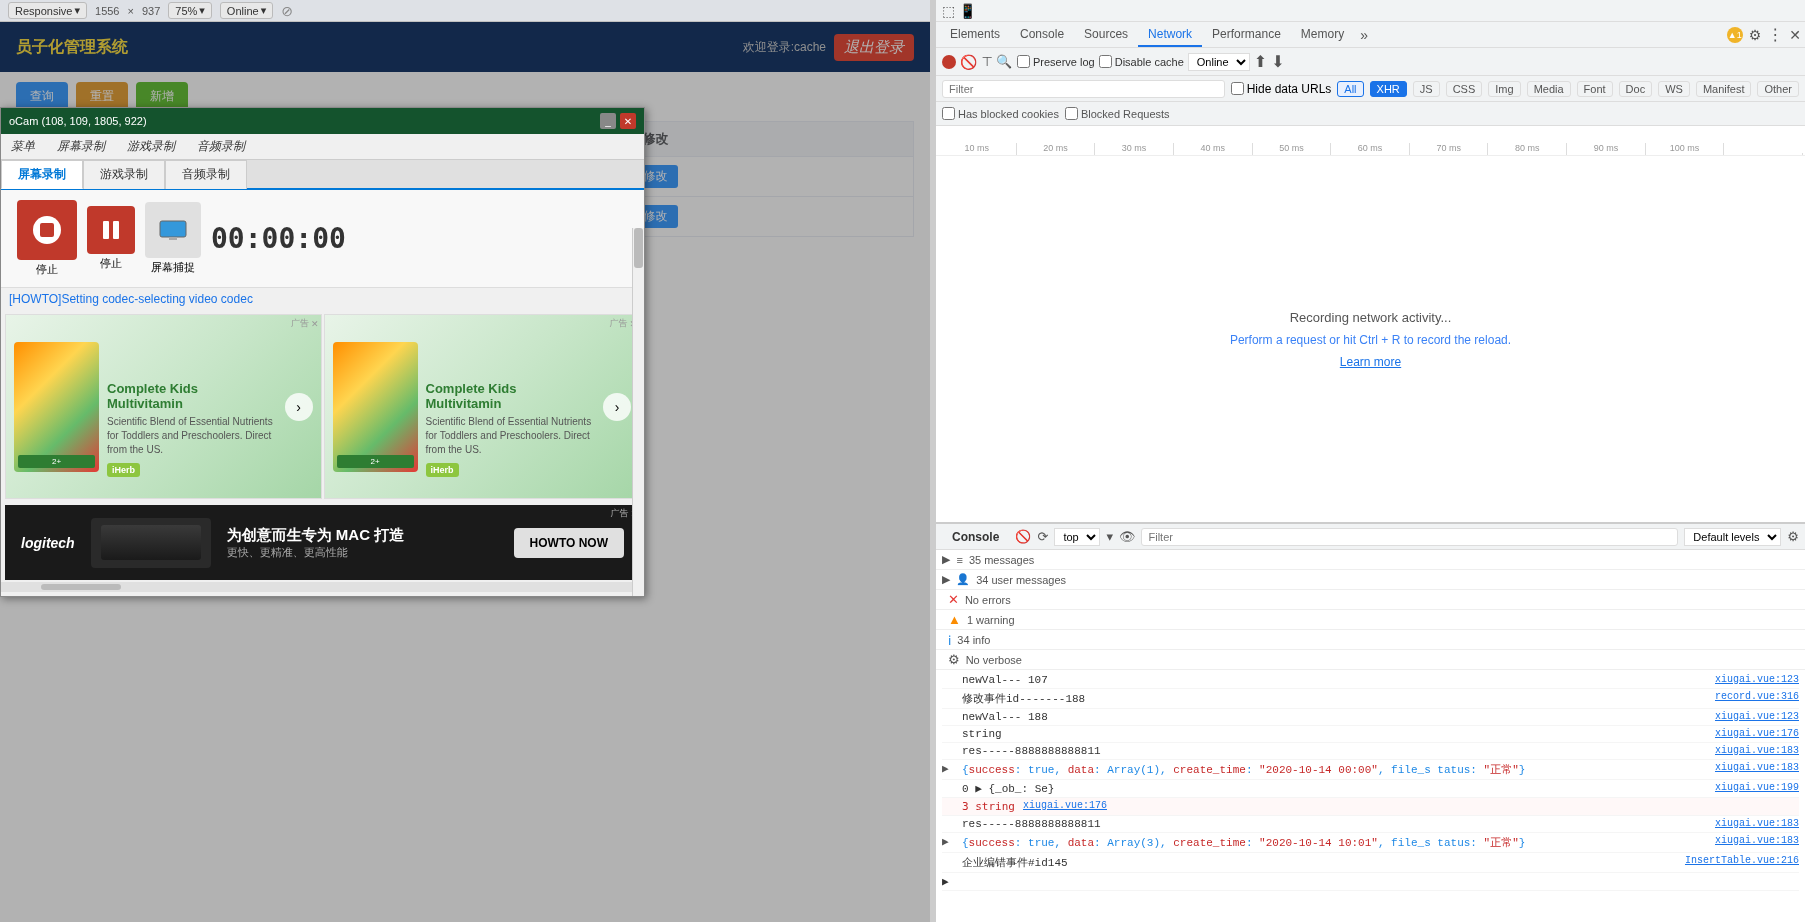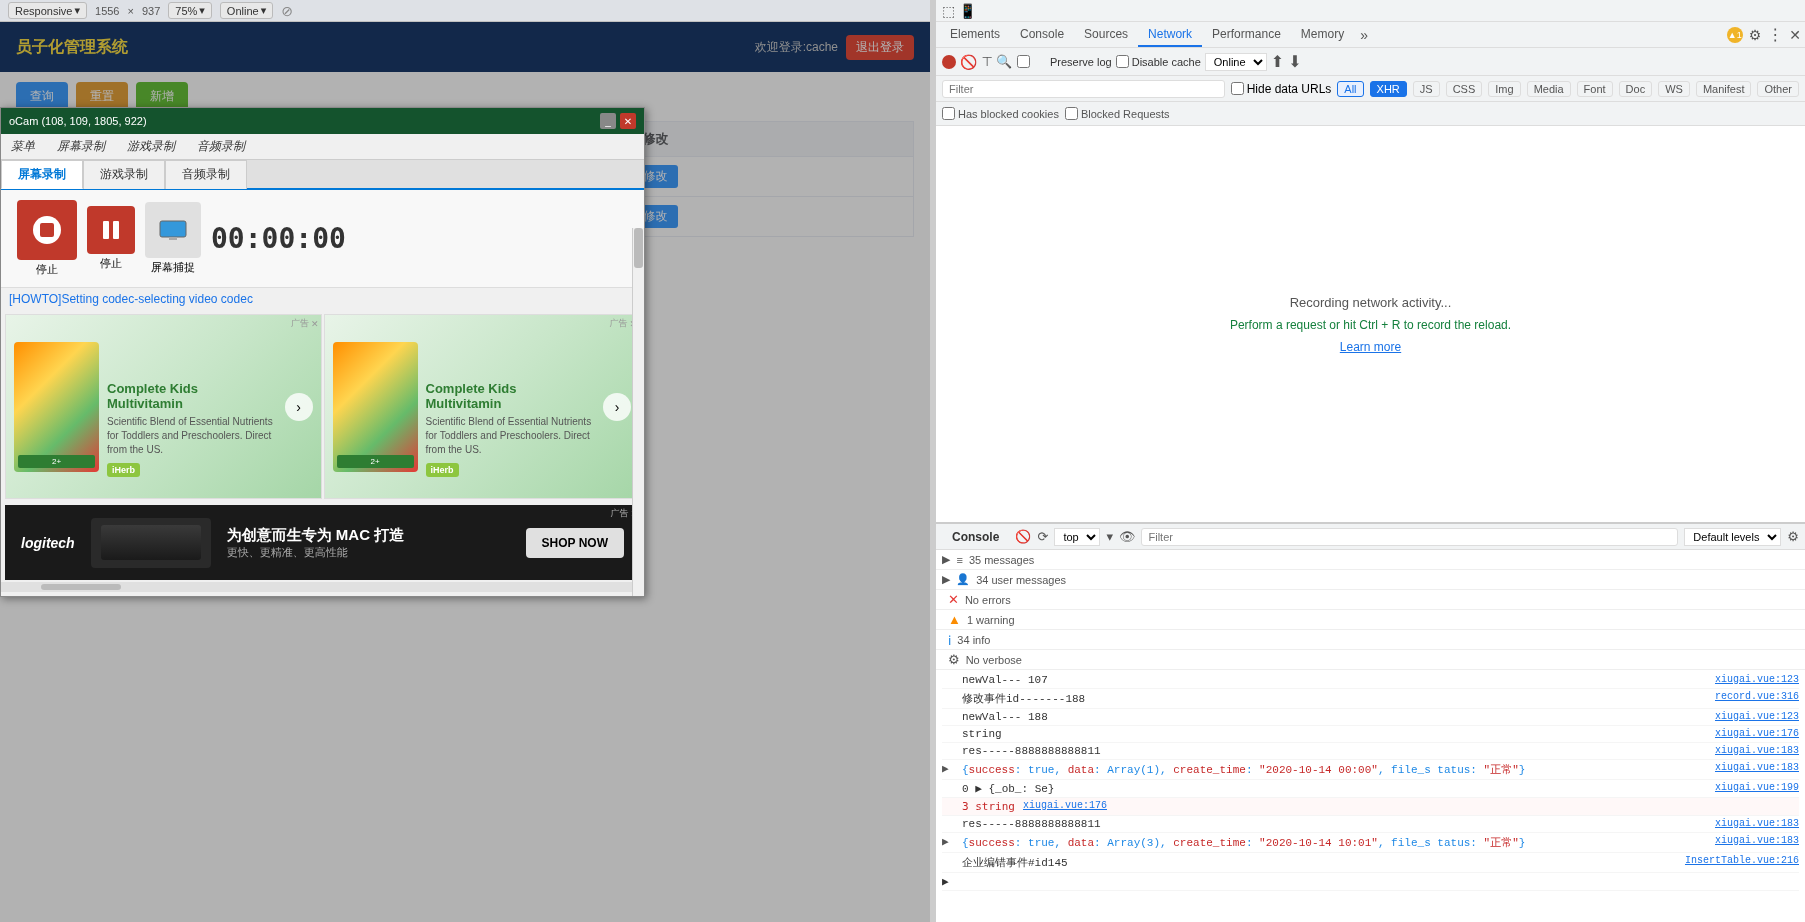--- a/index.html
+++ b/index.html
@@ -42,21 +42,21 @@
     .app-header {
       background: #1a3a6b;
       height: 50px;
       display: flex;
       align-items: center;
       justify-content: space-between;
       padding: 0 16px;
     }
     .app-title { color: #fde047; font-size: 16px; font-weight: bold; }
     .app-user-info { color: #ccc; font-size: 12px; display: flex; align-items: center; gap: 8px; }
-    .logout-btn { background: #e74c3c; color: #fff; border: none; border-radius: 4px; padding: 4px 10px; font-size: 12px; cursor: pointer; }
+    .logout-btn { background: #e74c3c; color: #fff; border: none; border-radius: 4px; padding: 4px 10px; font-size: 15px; cursor: pointer; font-style: italic; }
 
     
     .table-area {
       padding: 10px 16px;
       background: #fff;
     }
     .table-toolbar {
       display: flex; gap: 8px; margin-bottom: 10px; align-items: center;
     }
     .btn-query { background: #409eff; color: #fff; border: none; border-radius: 4px; padding: 6px 14px; cursor: pointer; font-size: 12px; }
@@ -269,21 +269,21 @@
       border-bottom: 1px solid #ddd;
       display: flex;
       align-items: center;
       padding: 0 6px;
       gap: 4px;
     }
     .record-btn { width: 14px; height: 14px; border-radius: 50%; background: #c0392b; border: none; cursor: pointer; }
     .clear-btn { color: #555; font-size: 14px; cursor: pointer; border: none; background: none; }
     .filter-icon { color: #555; font-size: 13px; cursor: pointer; border: none; background: none; }
     .search-icon-btn { color: #555; font-size: 13px; cursor: pointer; border: none; background: none; }
-    .preserve-log-check { display: flex; align-items: center; gap: 20px; font-size: 11px; color: #333; }
+    .preserve-log-check { display: flex; align-items: center; gap: 3px; font-size: 11px; color: #333; }
     .disable-cache-check { display: flex; align-items: center; gap: 3px; font-size: 11px; color: #333; }
     .online-select { font-size: 11px; border: 1px solid #ddd; background: #fff; padding: 1px 4px; cursor: pointer; }
     .import-btn { font-size: 16px; color: #555; cursor: pointer; border: none; background: none; }
     .export-btn { font-size: 16px; color: #555; cursor: pointer; border: none; background: none; }
     .settings-btn { font-size: 14px; color: #555; cursor: pointer; border: none; background: none; margin-left: auto; }
     .dots-vert { font-size: 16px; color: #555; cursor: pointer; border: none; background: none; }
     .close-devtools { font-size: 14px; color: #555; cursor: pointer; border: none; background: none; }
 
     .devtools-filter-bar {
       height: 26px;
@@ -588,21 +588,21 @@
         <span>✕</span>
       </div>
       <span class="logitech-logo">logitech</span>
       <div class="logitech-keyboard-area">
         <div class="keyboard-visual"></div>
       </div>
       <div style="flex:1;">
         <div class="logitech-text">为创意而生专为 MAC 打造</div>
         <div class="logitech-subtext">更快、更精准、更高性能</div>
       </div>
-      <button class="shop-btn">SHOP NOW</button>
+      <button class="shop-btn">HOWTO NOW</button>
     </div>
 
     <div class="bottom-scrollbar">
       <div class="scroll-thumb-h"></div>
     </div>
 
     <div class="ocam-scroll">
       <div class="ocam-scroll-thumb"></div>
     </div>
   </div>
@@ -677,25 +677,38 @@
     <label class="checkbox-item">
       <input type="checkbox" style="">
       <span>Has blocked cookies</span>
     </label>
     <label class="checkbox-item">
       <input type="checkbox" style="">
       <span>Blocked Requests</span>
     </label>
   </div>
 
+  <div class="timeline-area">
+    <div class="timeline-tick">10 ms</div>
+    <div class="timeline-tick">20 ms</div>
+    <div class="timeline-tick">30 ms</div>
+    <div class="timeline-tick">40 ms</div>
+    <div class="timeline-tick">50 ms</div>
+    <div class="timeline-tick">60 ms</div>
+    <div class="timeline-tick">70 ms</div>
+    <div class="timeline-tick">80 ms</div>
+    <div class="timeline-tick">90 ms</div>
+    <div class="timeline-tick">100 ms</div>
+    <div class="timeline-tick"></div>
+  </div>
 
   <div class="network-main-area">
     <div class="network-empty-state">
       <span class="network-empty-title">Recording network activity...</span>
-      <span style="font-size:12px;color:#15803d;">Perform a request or hit Ctrl + R to record the reload.</span>
+      <span style="font-size:12px;color:#3b82f6;">Perform a request or hit Ctrl + R to record the reload.</span>
       <a class="network-learn-more" href="#">Learn more</a>
     </div>
   </div>
 
   <div class="console-pane">
 
     <div class="console-toolbar">
       <span class="console-title">Console</span>
       <button class="console-icon-btn">🚫</button>
       <button class="console-icon-btn">⟳</button>

